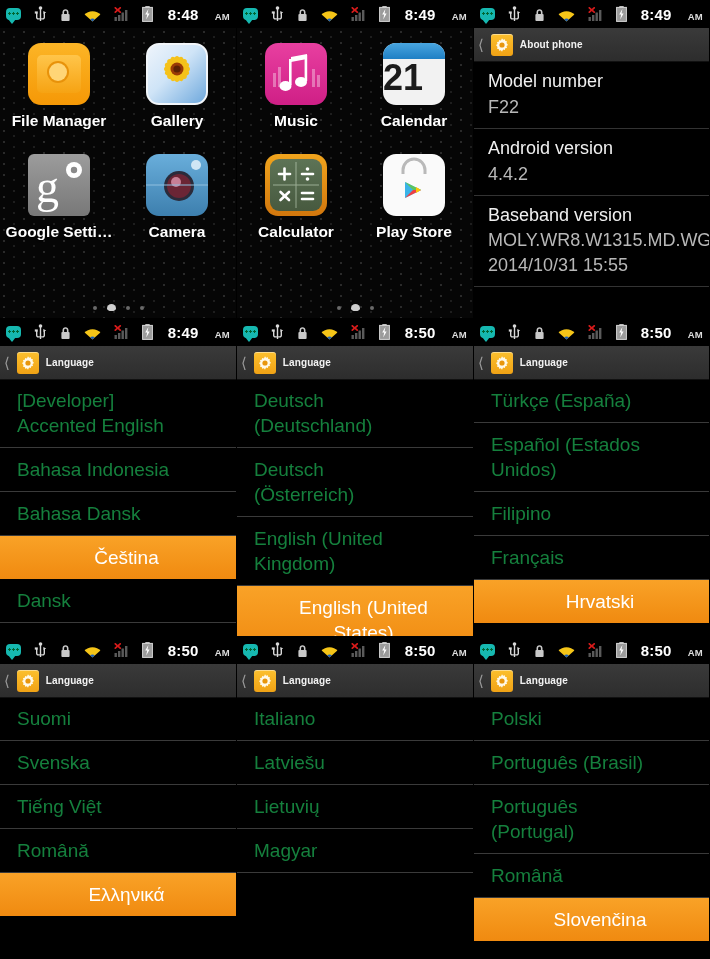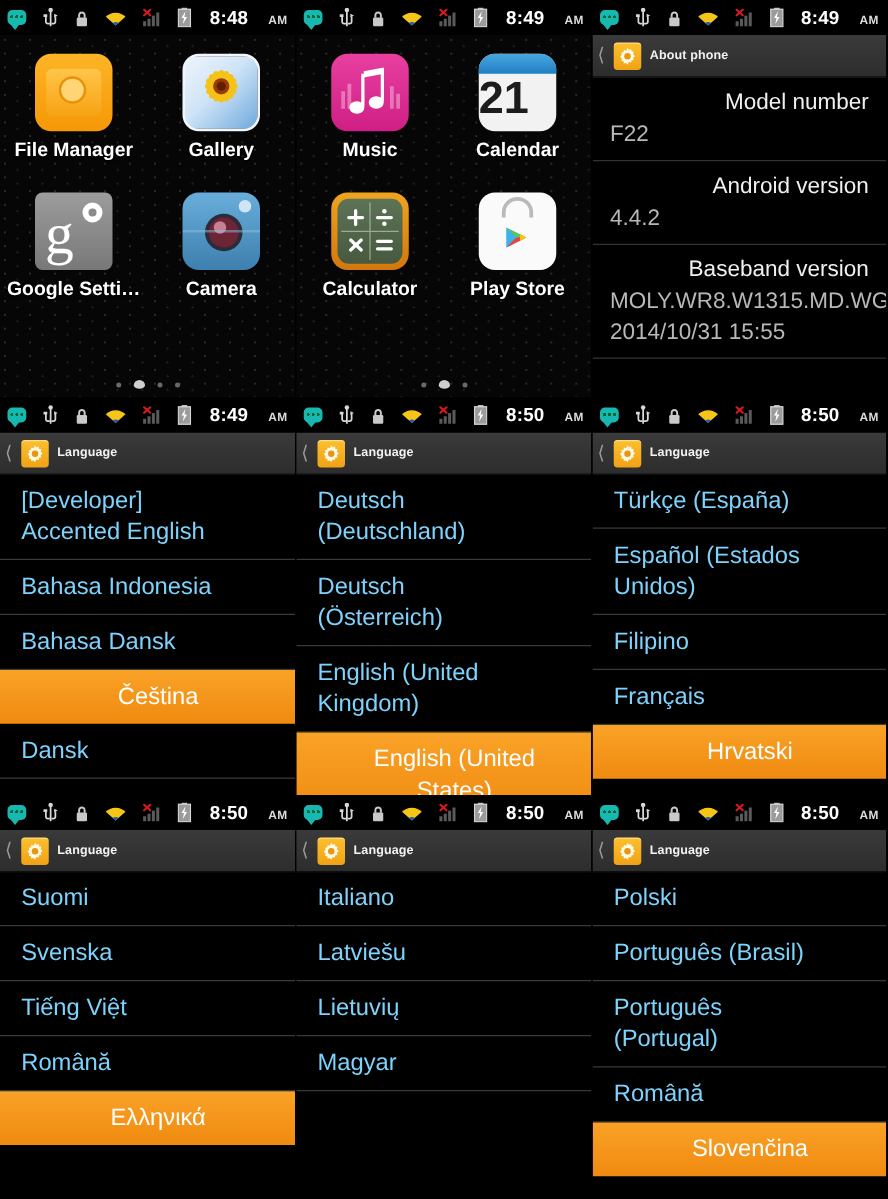--- a/index.html
+++ b/index.html
@@ -119,31 +119,31 @@
     border-radius:9px;background:linear-gradient(#5d7356,#47593f);}
   .ic-play{background:#fafafa;}
 
   
   .settings{
     position:absolute;top:61px;left:0;right:0;bottom:0;background:#000;
     overflow:hidden;
   }
   .srow{padding:6px 14px 8px 14px;border-bottom:1px solid #333;}
   .srow.first{border-top:1px solid #333;}
-  .skey{color:#f0f0f0;font-size:18px;line-height:26px;text-align:right;}
+  .skey{color:#f0f0f0;font-size:18px;line-height:26px;}
   .sval{color:#b8b8b8;font-size:18px;line-height:26px;}
   .sval.multi{line-height:25px;}
 
   
   .langlist{
     position:absolute;top:61px;left:0;right:0;bottom:0;background:#000;overflow:hidden;
   }
   .litem{
     padding:9px 0 9px 17px;border-bottom:1px solid #3a3a3a;
-    color:#7dd3fc;font-size:19px;line-height:25px;
+    color:#15803d;font-size:19px;line-height:25px;
   }
   .litem.sel{
     background:linear-gradient(#f9a227,#f08a10);
     color:#ffffff;border-bottom:none;text-align:center;
   }
   .litem .l2{display:block;}
 </style>
 </head>
 <body>
 

